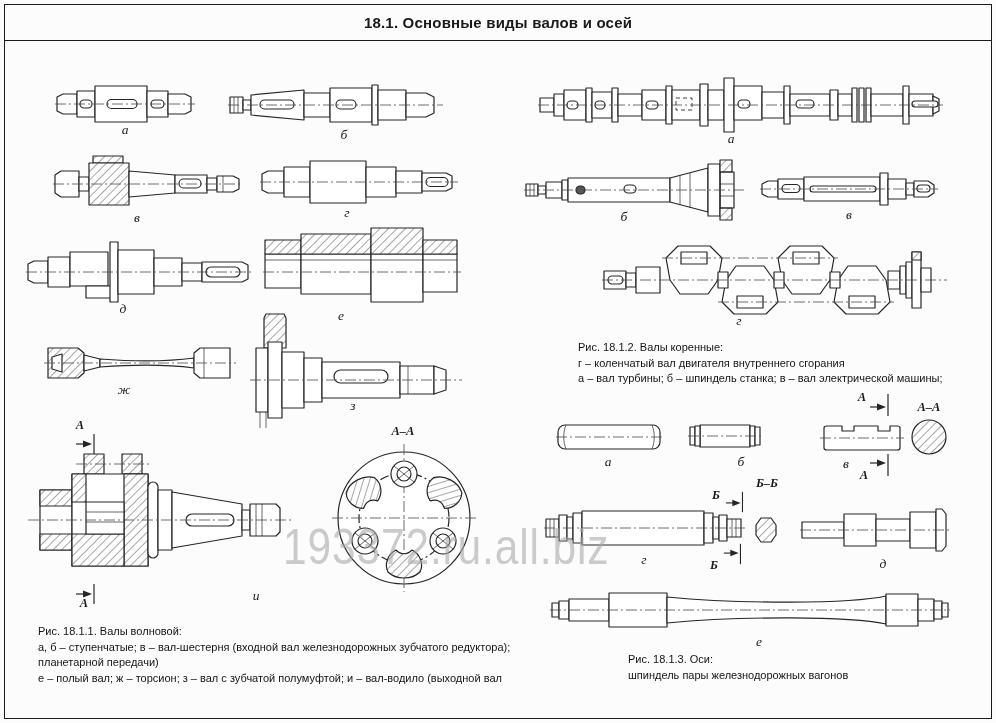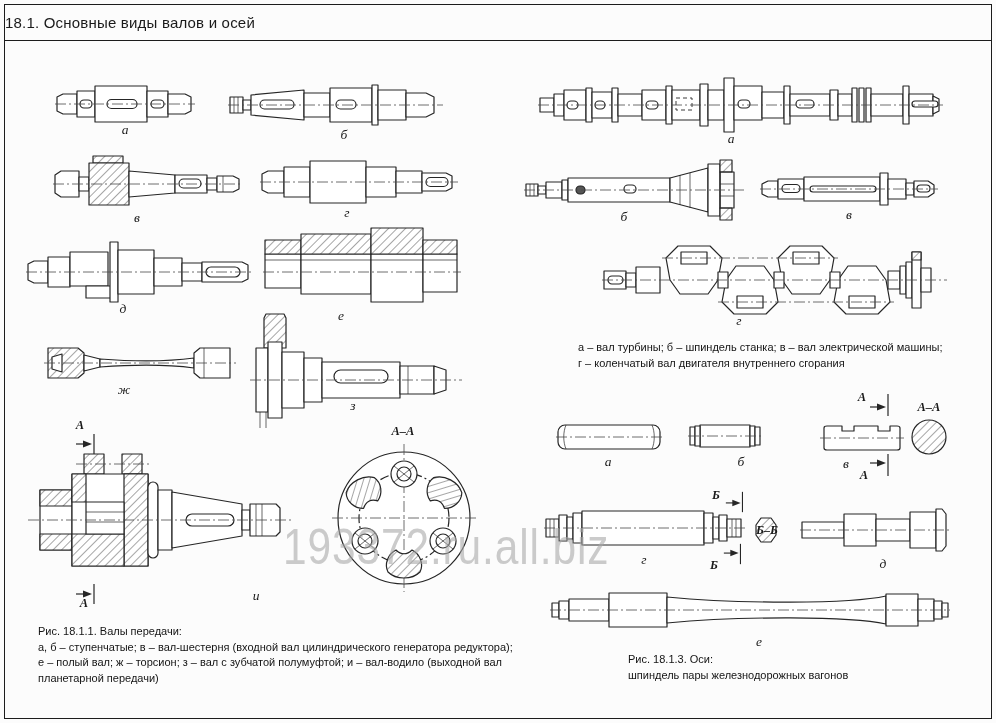--- a/index.html
+++ b/index.html
@@ -1,20 +1,20 @@
 <!DOCTYPE html>
 <html><head>
 <meta charset="utf-8">
 <style>
   html,body{margin:0;padding:0;background:#e8e8e8;}
   #page{position:relative;width:996px;height:723px;background:#fcfcfc;overflow:hidden;
         font-family:"Liberation Sans", sans-serif;color:#1a1a1a;}
   #frame{position:absolute;left:4px;top:4px;right:4px;bottom:4px;border:1.6px solid #1c1c1c;}
   #titlebar{position:absolute;left:4px;top:4px;right:4px;height:35px;border:1.6px solid #1c1c1c;
-            display:flex;align-items:center;justify-content:flex-start;background:#fcfcfc;}
+            display:flex;align-items:center;justify-content:center;background:#fcfcfc;font-weight:bold;}
   #titlebar .t{font-size:15px;letter-spacing:.2px;}
   .draw{position:absolute;}
   .tech rect,.tech polygon,.tech path,.tech circle,.tech ellipse{fill:#fff;stroke:#262626;stroke-width:1.2;stroke-linejoin:round;}
   .tech line{stroke:#262626;stroke-width:1.2;}
   .tech .cl{stroke:#4a4a4a;stroke-width:.8;stroke-dasharray:11 3 2 3;fill:none;}
   .tech .thin{stroke-width:.7;}
   .tech .nf{fill:none;}
   .tech .dash{fill:none;stroke-width:.9;stroke-dasharray:4 3;}
   .tech .ah{fill:#262626;stroke:none;}
   .plabel{position:absolute;transform:translateX(-50%);font-family:"Liberation Serif", serif;
@@ -210,24 +210,24 @@
     <line class="thin" x1="25" y1="95" x2="45" y2="111"></line>
       <line class="thin" x1="45" y1="95" x2="25" y2="111"></line>
     <circle cx="113" cy="103" r="13"></circle>
       <circle cx="113" cy="103" r="7"></circle>
     <line class="thin" x1="103" y1="95" x2="123" y2="111"></line>
       <line class="thin" x1="123" y1="95" x2="103" y2="111"></line>
   </svg>
   <span class="slabel" style="left:403px;top:424px">А–А</span>
 
   <div class="caption" style="left:38px;top:624px;width:478px">
-    <div>Рис. 18.1.1. Валы передачи:</div>
-    <div>а, б – ступенчатые; в – вал-шестерня (входной вал цилиндрического генератора редуктора);</div>
+    <div>Рис. 18.1.1. Валы волновой:</div>
+    <div>а, б – ступенчатые; в – вал-шестерня (входной вал железнодорожных зубчатого редуктора);</div>
+    <div>планетарной передачи)</div>
     <div>е – полый вал; ж – торсион; з – вал с зубчатой полумуфтой; и – вал-водило (выходной вал</div>
-    <div>планетарной передачи)</div>
   </div>
 
   <svg class="draw tech" style="left:538px;top:76px" width="405" height="58" viewBox="0 0 405 58">
     <rect x="2" y="22" width="14" height="14"></rect>
     <rect x="16" y="18" width="10" height="22"></rect>
     <rect x="26" y="14" width="22" height="30"></rect>
     <rect x="48" y="12" width="6" height="34"></rect>
     <rect x="54" y="16" width="20" height="26"></rect>
     <rect x="74" y="12" width="6" height="34"></rect>
     <rect x="80" y="18" width="24" height="22"></rect>
@@ -321,22 +321,23 @@
     <rect x="310" y="14" width="9" height="56"></rect>
     <rect x="310" y="14" width="9" height="8" style="fill:url(#hatch)"></rect>
     <rect x="319" y="30" width="10" height="24"></rect>
     <line class="cl" x1="60" y1="20" x2="236" y2="20"></line>
     <line class="cl" x1="116" y1="64" x2="292" y2="64"></line>
     <line class="cl" x1="0" y1="42" x2="345" y2="42"></line>
   </svg>
   <span class="plabel" style="left:739px;top:313px">г</span>
 
   <div class="caption" style="left:578px;top:340px;width:405px">
+    <div>Рис. 18.1.2. Валы коренные:</div>
+    <div>г – коленчатый вал двигателя внутреннего сгорания</div>
     <div>а – вал турбины; б – шпиндель станка; в – вал электрической машины;</div>
-    <div>г – коленчатый вал двигателя внутреннего сгорания</div>
   </div>
 
   <svg class="draw tech" style="left:556px;top:420px" width="106" height="34" viewBox="0 0 106 34">
     <rect x="2" y="5" width="102" height="24" rx="7"></rect>
     <path class="nf thin" d="M10,5 C7,12 7,22 10,29"></path>
     <path class="nf thin" d="M96,5 C99,12 99,22 96,29"></path>
     <line class="cl" x1="0" y1="17" x2="106" y2="17"></line>
   </svg>
   <span class="plabel" style="left:608px;top:454px">а</span>
 
@@ -401,21 +402,21 @@
   <svg class="draw tech" style="left:722px;top:542px" width="24" height="24" viewBox="0 0 26 26">
     <line x1="20" y1="2" x2="20" y2="24" stroke-width="2"></line>
     <line x1="2" y1="12" x2="14" y2="12"></line>
       <polygon class="ah" points="18,12 9,8.5 9,15.5"></polygon>
   </svg>
   <span class="slabel" style="left:714px;top:558px">Б</span>
 
   <svg class="draw tech" style="left:754px;top:516px" width="24" height="28" viewBox="0 0 24 28">
     <polygon points="7,2 17,2 22,9 22,19 17,26 7,26 2,19 2,9" style="fill:url(#hatch)"></polygon>
   </svg>
-  <span class="slabel" style="left:767px;top:523px">Б–Б</span>
+  <span class="slabel" style="left:767px;top:476px">Б–Б</span>
 
   <svg class="draw tech" style="left:800px;top:503px" width="152" height="54" viewBox="0 0 152 54">
     <rect x="2" y="19" width="42" height="16"></rect>
     <rect x="44" y="11" width="32" height="32"></rect>
     <rect x="76" y="16" width="34" height="22"></rect>
     <rect x="110" y="9" width="26" height="36"></rect>
     <polygon points="136,6 142,6 146,11 146,43 142,48 136,48"></polygon>
     <line class="cl" x1="0" y1="27" x2="152" y2="27"></line>
   </svg>
   <span class="plabel" style="left:883px;top:556px">д</span>

